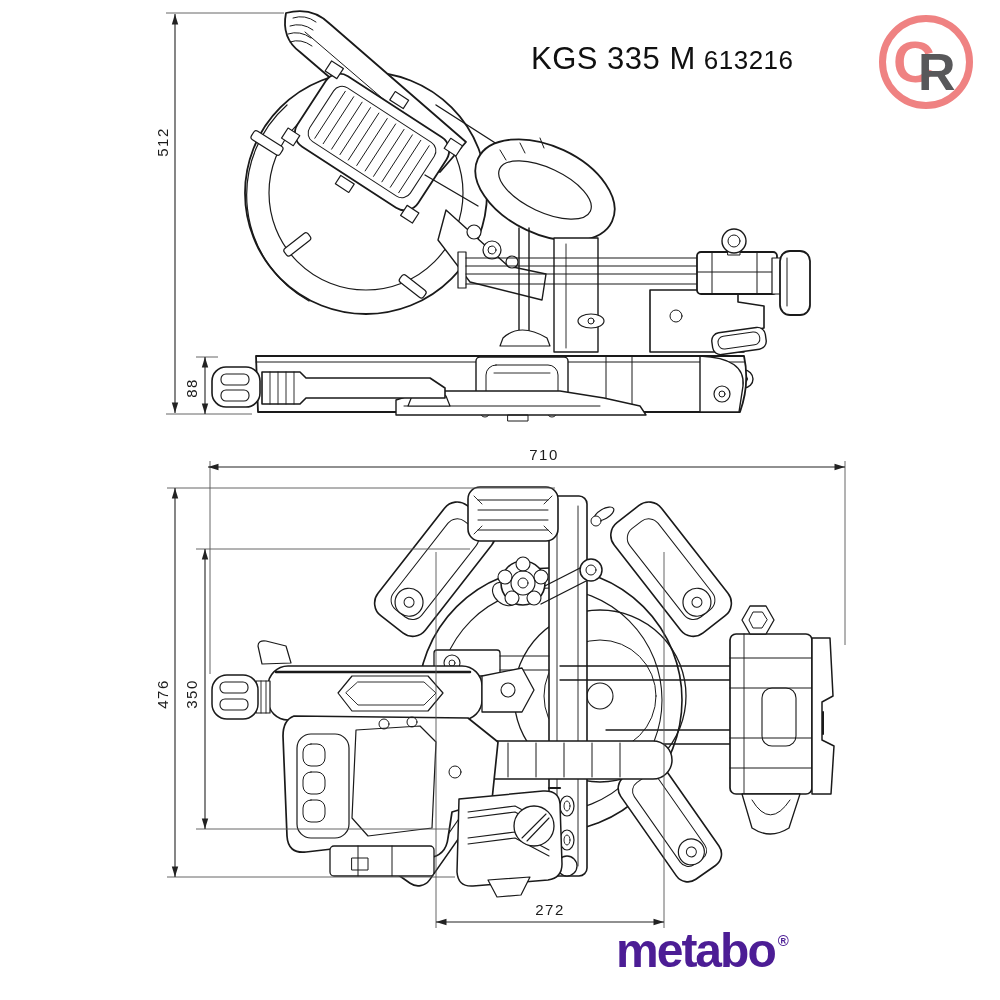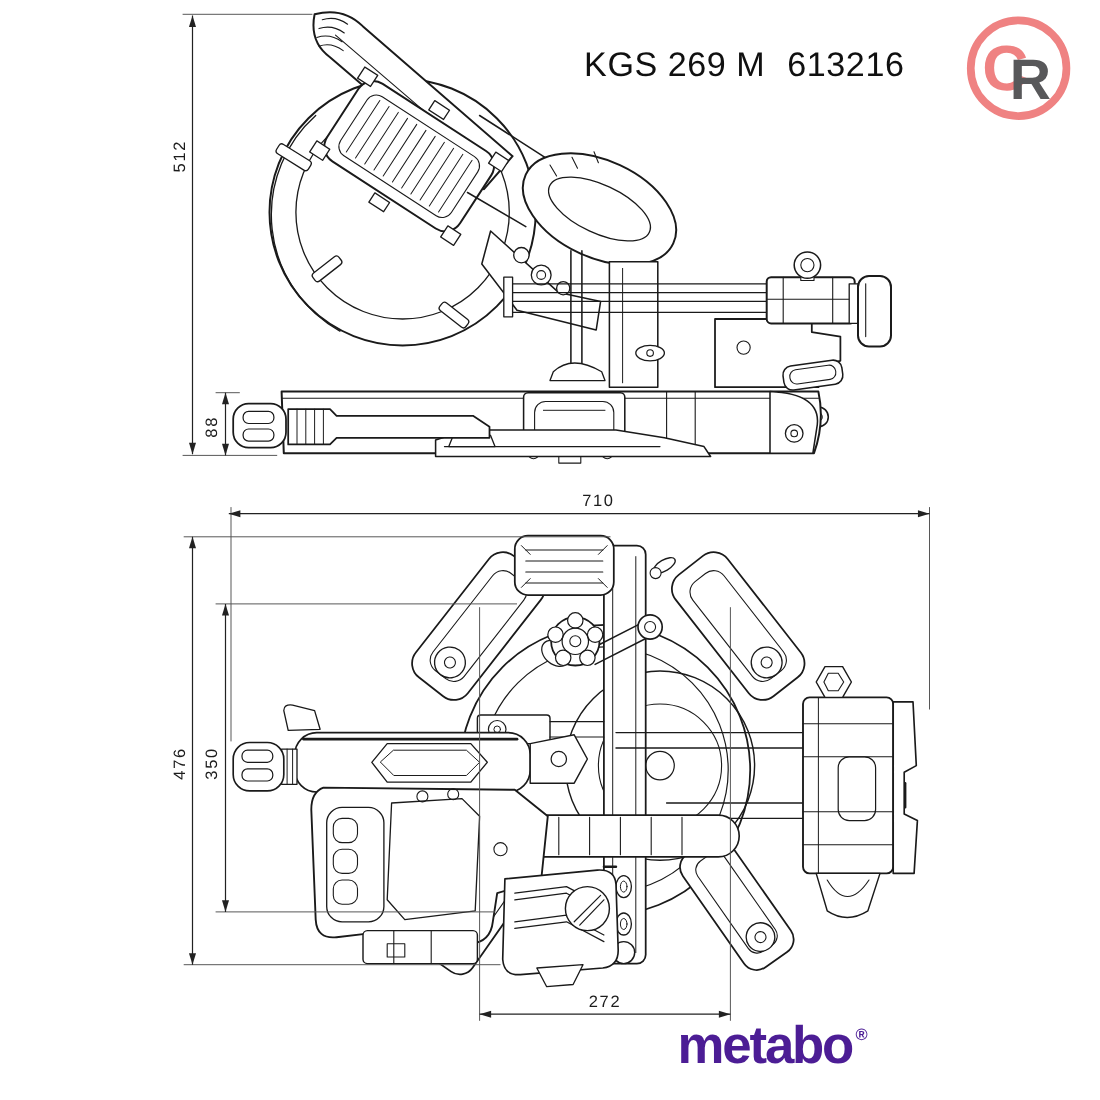--- a/index.html
+++ b/index.html
@@ -1,21 +1,21 @@
 <!DOCTYPE html>
 <html><head>
 <meta charset="utf-8">
 <style>
   html,body{margin:0;padding:0;background:#ffffff;}
   #canvas{position:relative;width:1000px;height:1000px;background:#fff;overflow:hidden;
           font-family:"Liberation Sans",sans-serif;}
   #drawing{position:absolute;left:0;top:0;}
   .titleblock{position:absolute;left:531px;top:41px;display:flex;align-items:baseline;color:#101010;}
   .model{font-size:31px;letter-spacing:.5px;font-stretch:condensed;}
-  .sku{font-size:31px;margin-left:20px;letter-spacing:.5px;}
+  .sku{font-size:26px;margin-left:8px;letter-spacing:.5px;}
   .cr-logo{position:absolute;left:876px;top:12px;width:100px;height:100px;}
   .metabo{position:absolute;left:616px;top:927px;color:#4c1d95;font-weight:bold;
           font-size:48px;letter-spacing:-2px;line-height:1;}
   .metabo sup{font-size:15px;letter-spacing:0;position:relative;top:-4px;left:3px;font-weight:bold;}
   svg text.dim{font-size:15px;letter-spacing:1.5px;fill:#1c1c1c;}
 </style>
 </head>
 <body>
 
 <div id="canvas">
@@ -316,21 +316,21 @@
       <g>
         <path d="M 436 922 H 664"></path>
         <path d="M436 922 l10.5 -3.2 v6.4 Z" fill="#222" stroke="none"></path>
         <path d="M664 922 l-10.5 -3.2 v6.4 Z" fill="#222" stroke="none"></path>
         <text class="dim" x="550" y="915" text-anchor="middle" stroke="none">272</text>
       </g>
     </g>
   </svg>
 
   <div class="titleblock">
-    <span class="model">KGS 269 M</span>
+    <span class="model">KGS 335 M</span>
     <span class="sku">613216</span>
   </div>
 
   <svg class="cr-logo" viewBox="0 0 100 100">
     <circle cx="50" cy="50" r="43.5" fill="none" stroke-width="7" stroke="#ef8282"></circle>
     <text x="17" y="70" font-size="58" font-weight="bold" font-family="Liberation Sans, sans-serif" fill="#ef8282">C</text>
     <text x="42" y="78" font-size="52" font-weight="bold" font-family="Liberation Sans, sans-serif" fill="#58585a">R</text>
   </svg>
 
   <div class="metabo">

